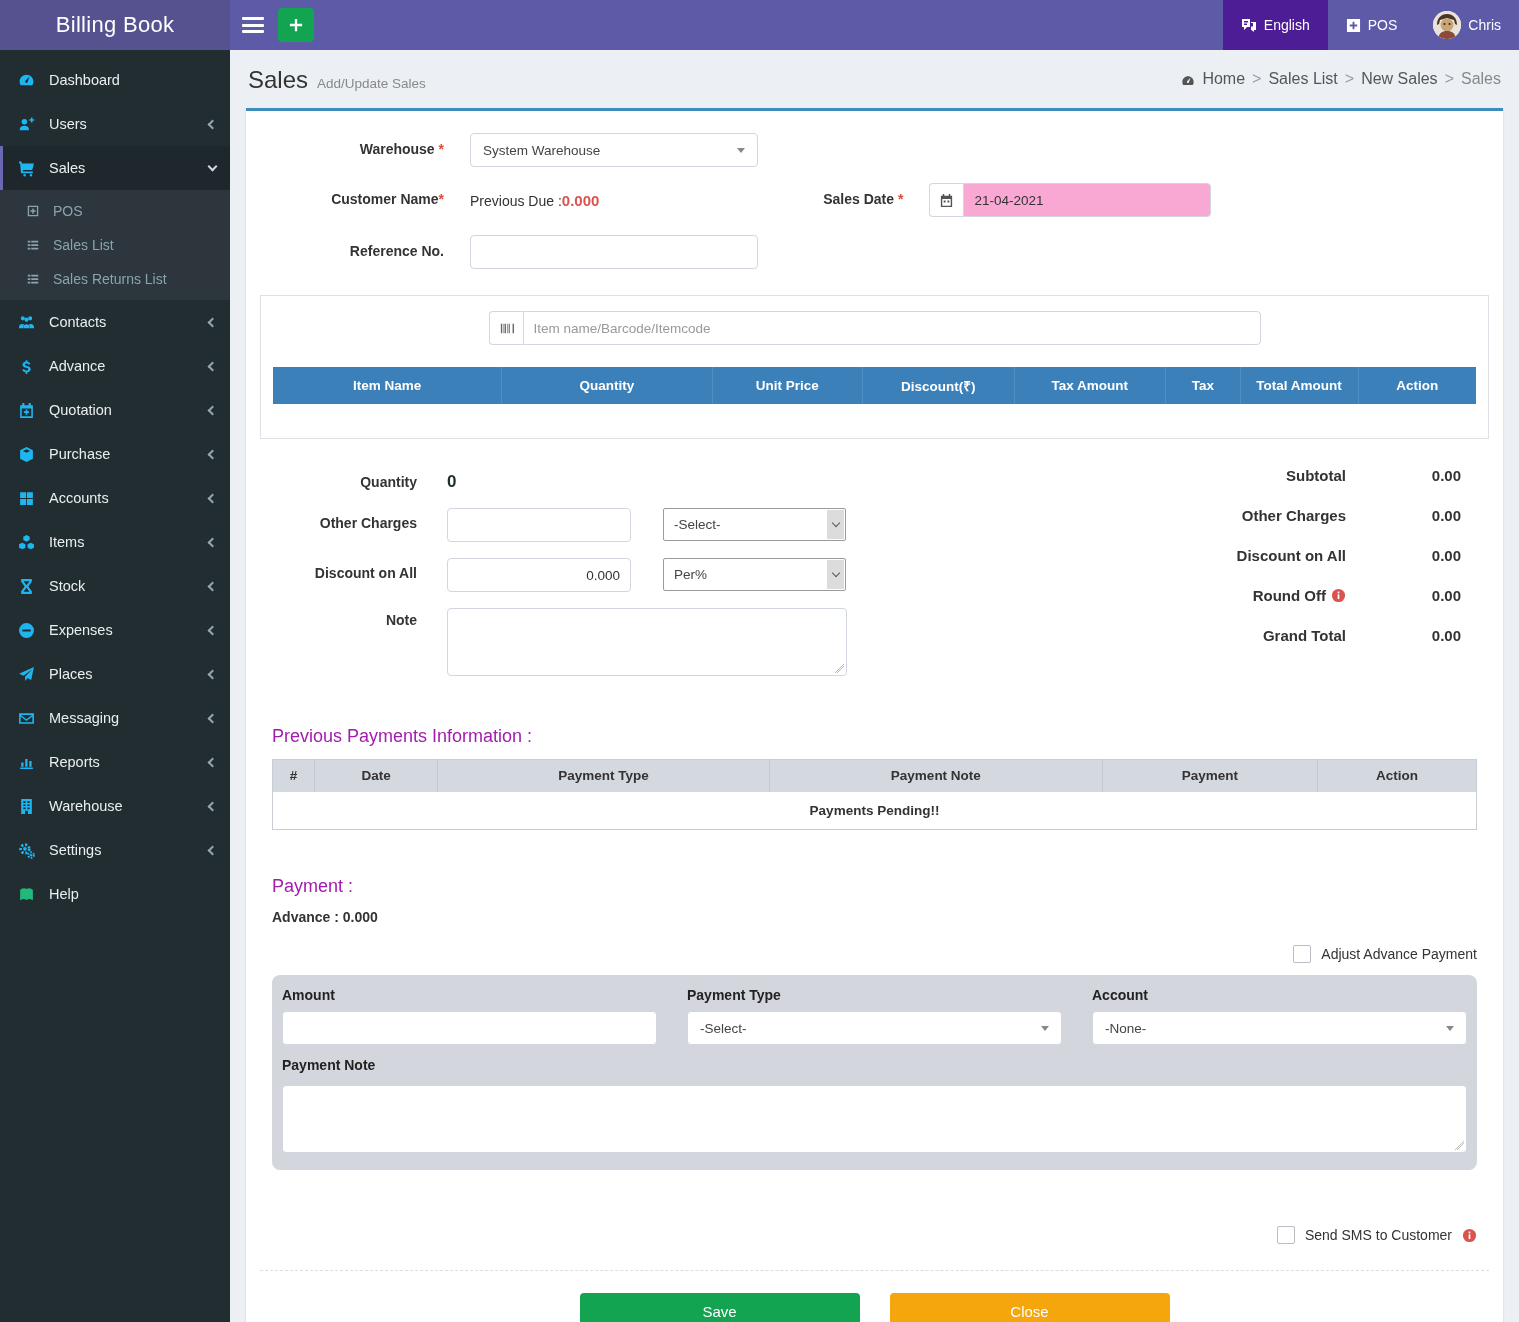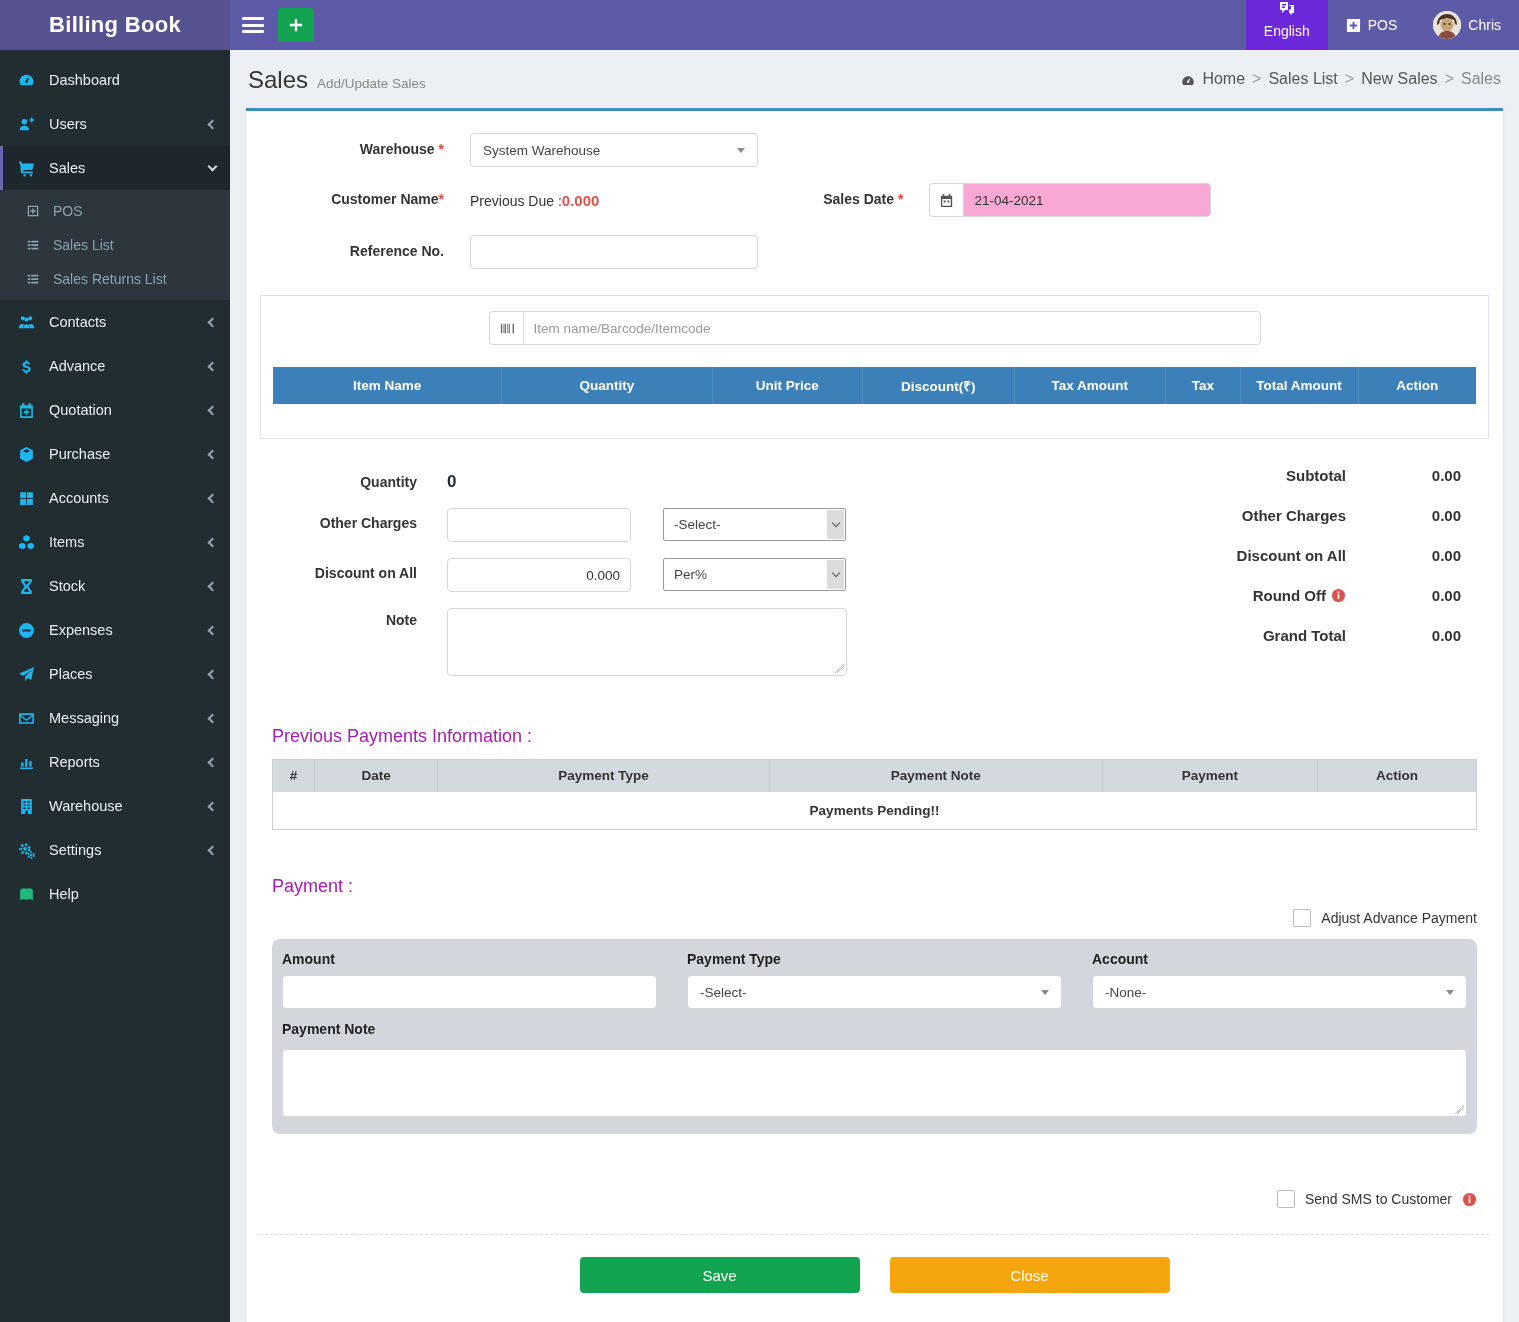--- a/index.html
+++ b/index.html
@@ -4,30 +4,30 @@
 <style>
   * { box-sizing: border-box; }
   html,body { margin:0; padding:0; }
   body {
     width:1519px; min-height:1322px;
     font-family:"Liberation Sans", sans-serif;
     font-size:14px; color:#333; background:#ecf0f5;
   }
   
   .topbar { height:50px; background:#5d5aa8; display:flex; align-items:stretch; }
-  .brand { width:230px; background:#55528f; color:#fff; font-size:22px; font-weight:bold;
+  .brand { width:230px; background:#55528f; color:#fff; font-size:22px; font-weight:normal;
            display:flex; align-items:center; justify-content:center; letter-spacing:.3px; }
   .topbar-left { display:flex; align-items:center; padding-left:12px; gap:14px; }
   .hamburger { width:22px; height:16px; display:flex; flex-direction:column; justify-content:space-between; cursor:pointer; }
   .hamburger i { display:block; height:3px; background:#fff; border-radius:1px; }
   .btn-add { width:36px; height:34px; background:#13a452; border:none; border-radius:4px;
              color:#fff; font-size:19px; font-weight:bold; display:flex; align-items:center; justify-content:center; cursor:pointer; }
   .topbar-right { margin-left:auto; display:flex; align-items:stretch; }
   .nav-item { display:flex; align-items:center; gap:7px; padding:0 18px; color:#fff; font-size:14px; cursor:pointer; }
-  .nav-item.active { background:#6d28d9;flex-direction:column; }
+  .nav-item.active { background:#4c1d95; }
   .nav-item svg { display:block; }
   .avatar { width:28px; height:28px; border-radius:50%; background:#fff; overflow:hidden; display:block; }
   
   .layout { display:flex; align-items:stretch; min-height:1272px; }
   .sidebar { width:230px; background:#222d32; flex-shrink:0; padding-top:8px; }
   .side-item { display:flex; align-items:center; height:44px; padding:0 14px 0 12px; gap:12px;
                color:#e9eef1; font-size:14.5px; border-left:3px solid transparent; cursor:pointer; }
   .side-item .ico { width:22px; display:flex; justify-content:center; color:#1eb6f0; flex-shrink:0; }
   .side-item .ico.green { color:#21b879; }
   .chev-l { width:7px; height:7px; border-left:2px solid #93a6ad; border-bottom:2px solid #93a6ad;
@@ -535,20 +535,21 @@
           </tr>
         </thead>
         <tbody>
           <tr class="pp-empty">
               <td colspan="6">Payments Pending!!</td>
             </tr>
         </tbody>
       </table>
 
       <div class="section-title" style="margin-top:46px;">Payment :</div>
+      <div class="advance-line">Advance : 0.000</div>
       <div class="chk-row">
         <span class="chk"></span>
         <span>Adjust Advance Payment</span>
       </div>
 
       <div class="pay-panel">
         <div class="pay-cols">
           <div class="pay-col">
             <div class="pay-label">Amount</div>
             <input class="inp pay-inp" style="">

